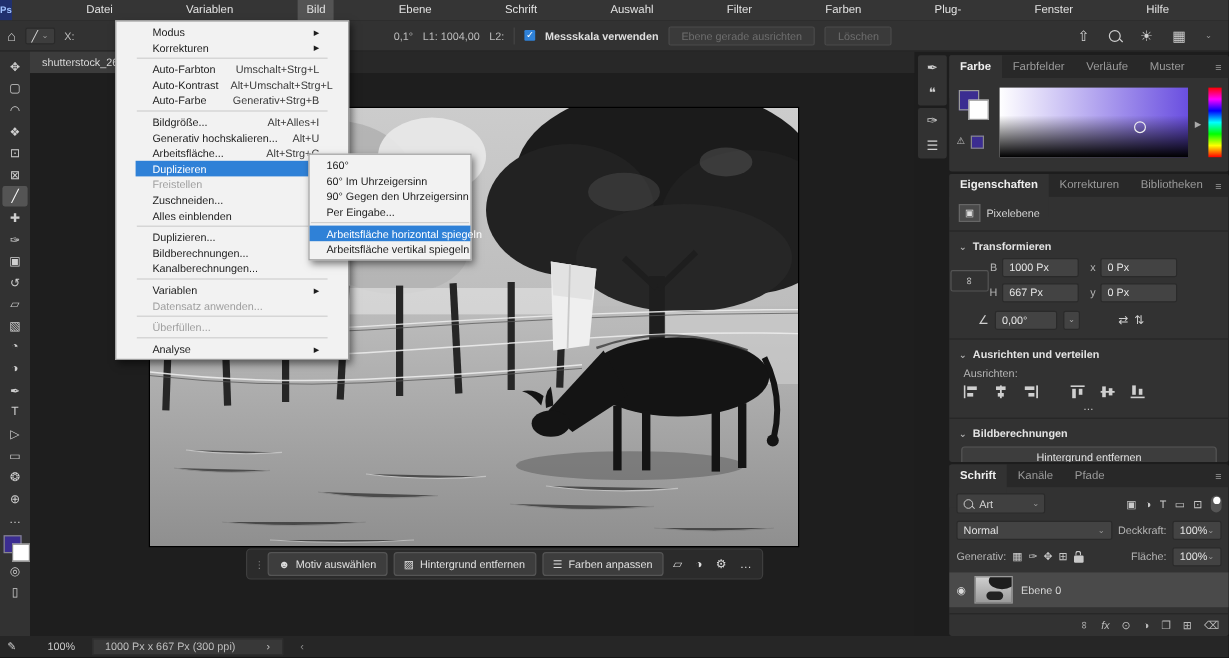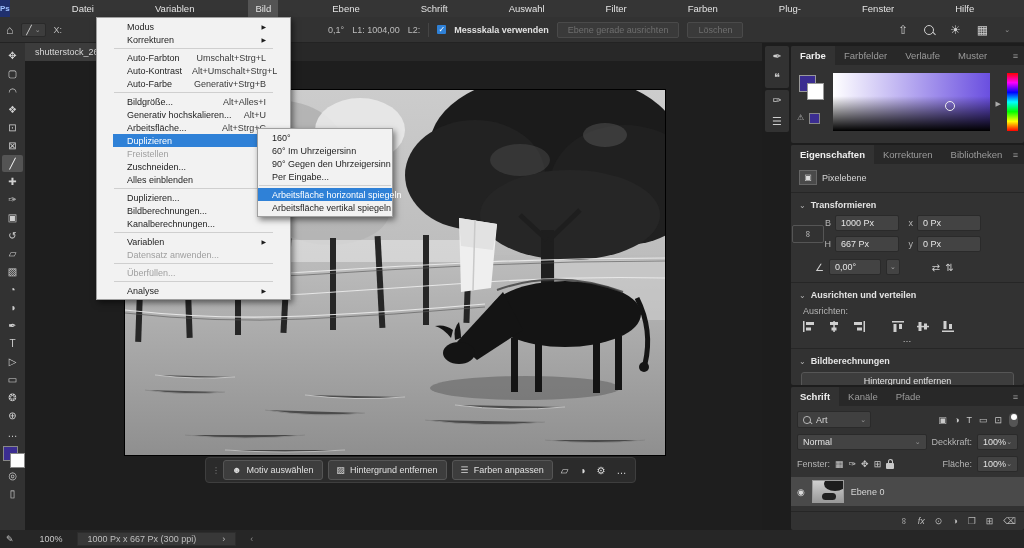--- a/index.html
+++ b/index.html
@@ -517,21 +517,21 @@
           <span>Normal</span>
           <span style="font-size:7px;color:#9a9a9a">⌄</span>
         </span>
         <span style="margin-left:auto;color:#b5b5b5">Deckkraft:</span>
         <span class="selbox" style="max-width:34px;flex:none">
           <span>100%</span>
           <span style="font-size:7px;color:#9a9a9a">⌄</span>
         </span>
       </div>
       <div class="lp-row">
-        <span style="color:#b5b5b5">Fenster:</span>
+        <span style="color:#b5b5b5">Generativ:</span>
         <span class="lk-ico">▦</span>
         <span class="lk-ico">✑</span>
         <span class="lk-ico">✥</span>
         <span class="lk-ico">⊞</span>
         <span class="lock-ic"></span>
         <span style="margin-left:auto;color:#b5b5b5">Fläche:</span>
         <span class="selbox" style="max-width:34px;flex:none">
           <span>100%</span>
           <span style="font-size:7px;color:#9a9a9a">⌄</span>
         </span>

